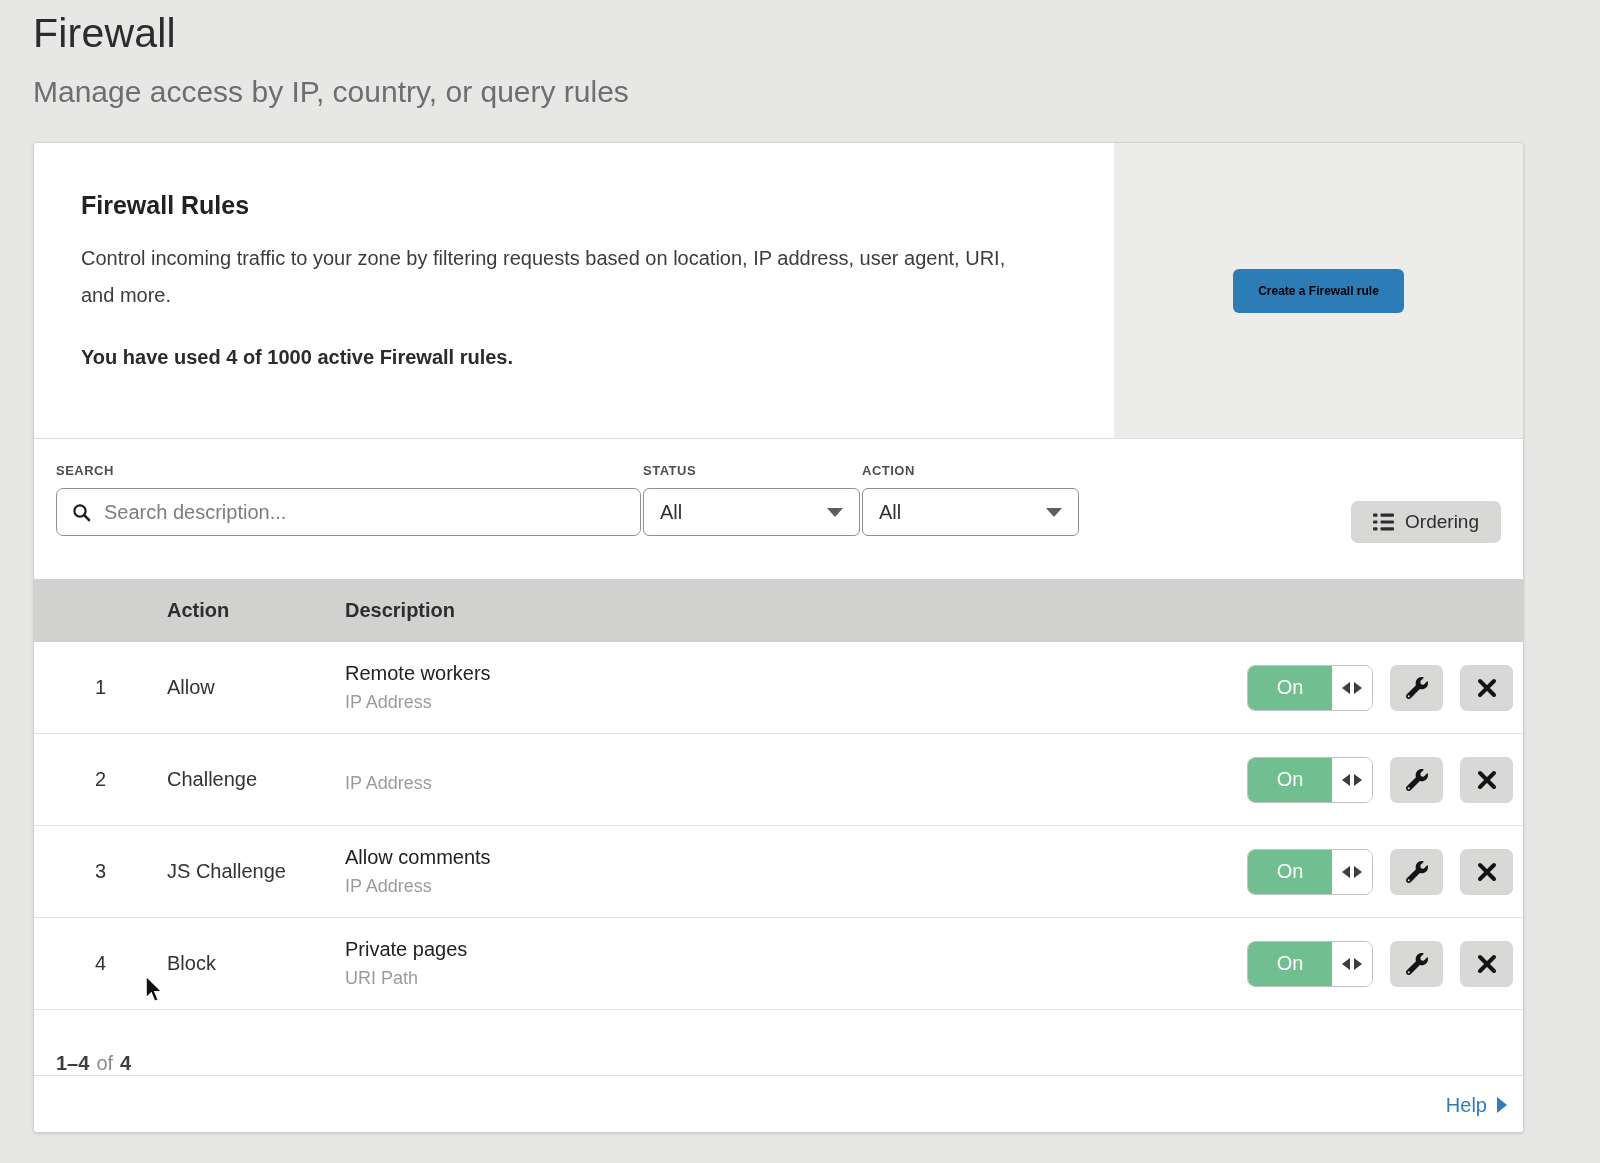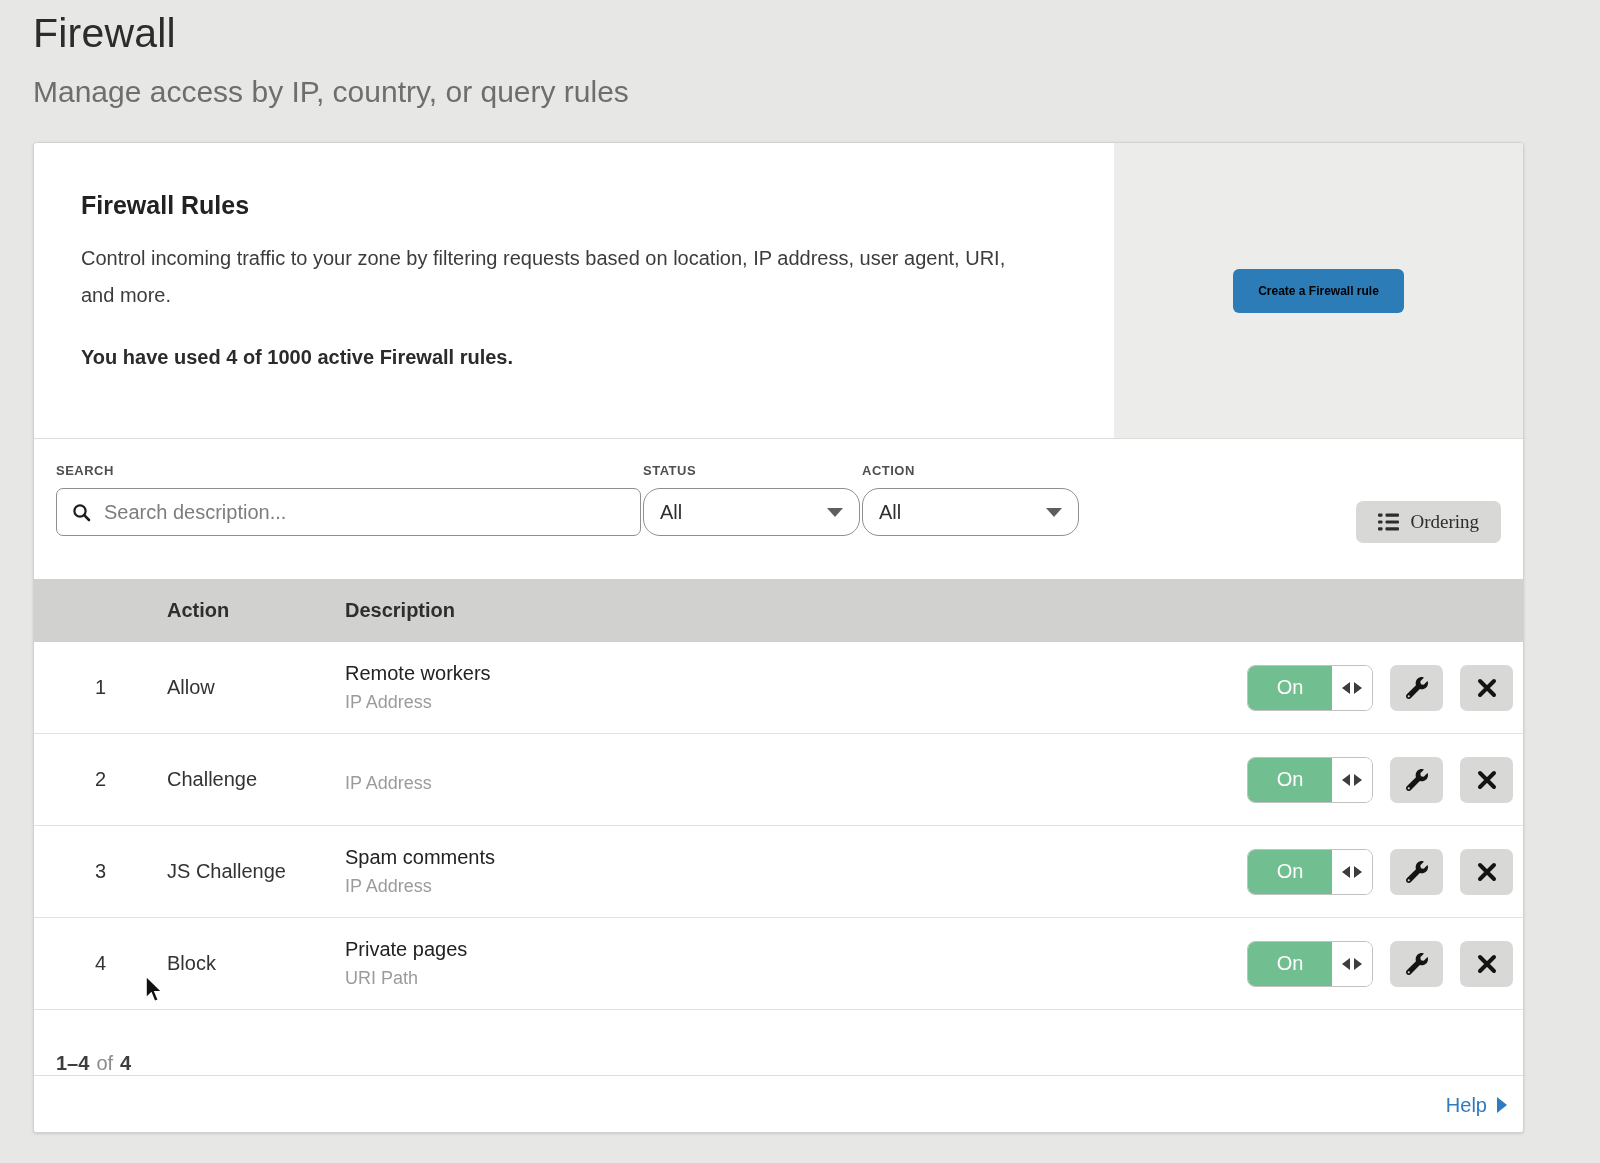--- a/index.html
+++ b/index.html
@@ -52,36 +52,36 @@
     display:flex; align-items:center; padding:0 15px;
   }
   .search-box input {
     flex:1; border:none; outline:none; background:transparent;
     font-family:inherit; font-size:20px; color:#333; margin-left:11px;
   }
   .search-box input::placeholder { color:#7d7d7d; }
 
   .select {
     width:217px; height:48px; background:#fff;
-    border:1px solid #8f8f8f; border-radius:17px;
+    border:1px solid #8f8f8f; border-radius:6px;
     display:flex; align-items:center; justify-content:space-between;
     padding:0 16px; font-size:20px; color:#2f2f2f; cursor:pointer;
   }
   .caret-down {
     width:0; height:0;
     border-left:8px solid transparent; border-right:8px solid transparent;
     border-top:9px solid #5e5e5e;
   }
 
   .ordering-btn {
     margin-left:auto; align-self:flex-start; margin-top:62px;
     display:flex; align-items:center; gap:11px;
     background:#d8d8d7; border:none; border-radius:7px;
     height:42px; padding:0 22px;
-    font-family:Liberation Serif, serif; font-size:19px; color:#2d2d2d; cursor:pointer;
+    font-family:Liberation Sans, sans-serif; font-size:19px; color:#2d2d2d; cursor:pointer;
   }
 
   
   .thead {
     display:flex; align-items:center; height:63px;
     background:#d1d1d0; font-size:20px; font-weight:bold; color:#2e2e2e;
   }
   .c-num { width:133px; text-align:center; }
   .c-action { width:178px; }
   .c-desc { flex:1; }
@@ -256,21 +256,21 @@
             </svg>
           </span>
       </button>
     </div>
   </div>
 
   <div class="trow">
     <div class="c-num">3</div>
     <div class="c-action">JS Challenge</div>
     <div class="c-desc">
-      <div class="d-title">Spam comments</div>
+      <div class="d-title">Allow comments</div>
       <div class="d-sub">IP Address</div>
     </div>
     <div class="c-controls">
       <div class="toggle">
         <div class="t-on">On</div>
         <div class="t-handle">
             <span class="tri-l"></span>
             <span class="tri-r"></span>
           </div>
       </div>

